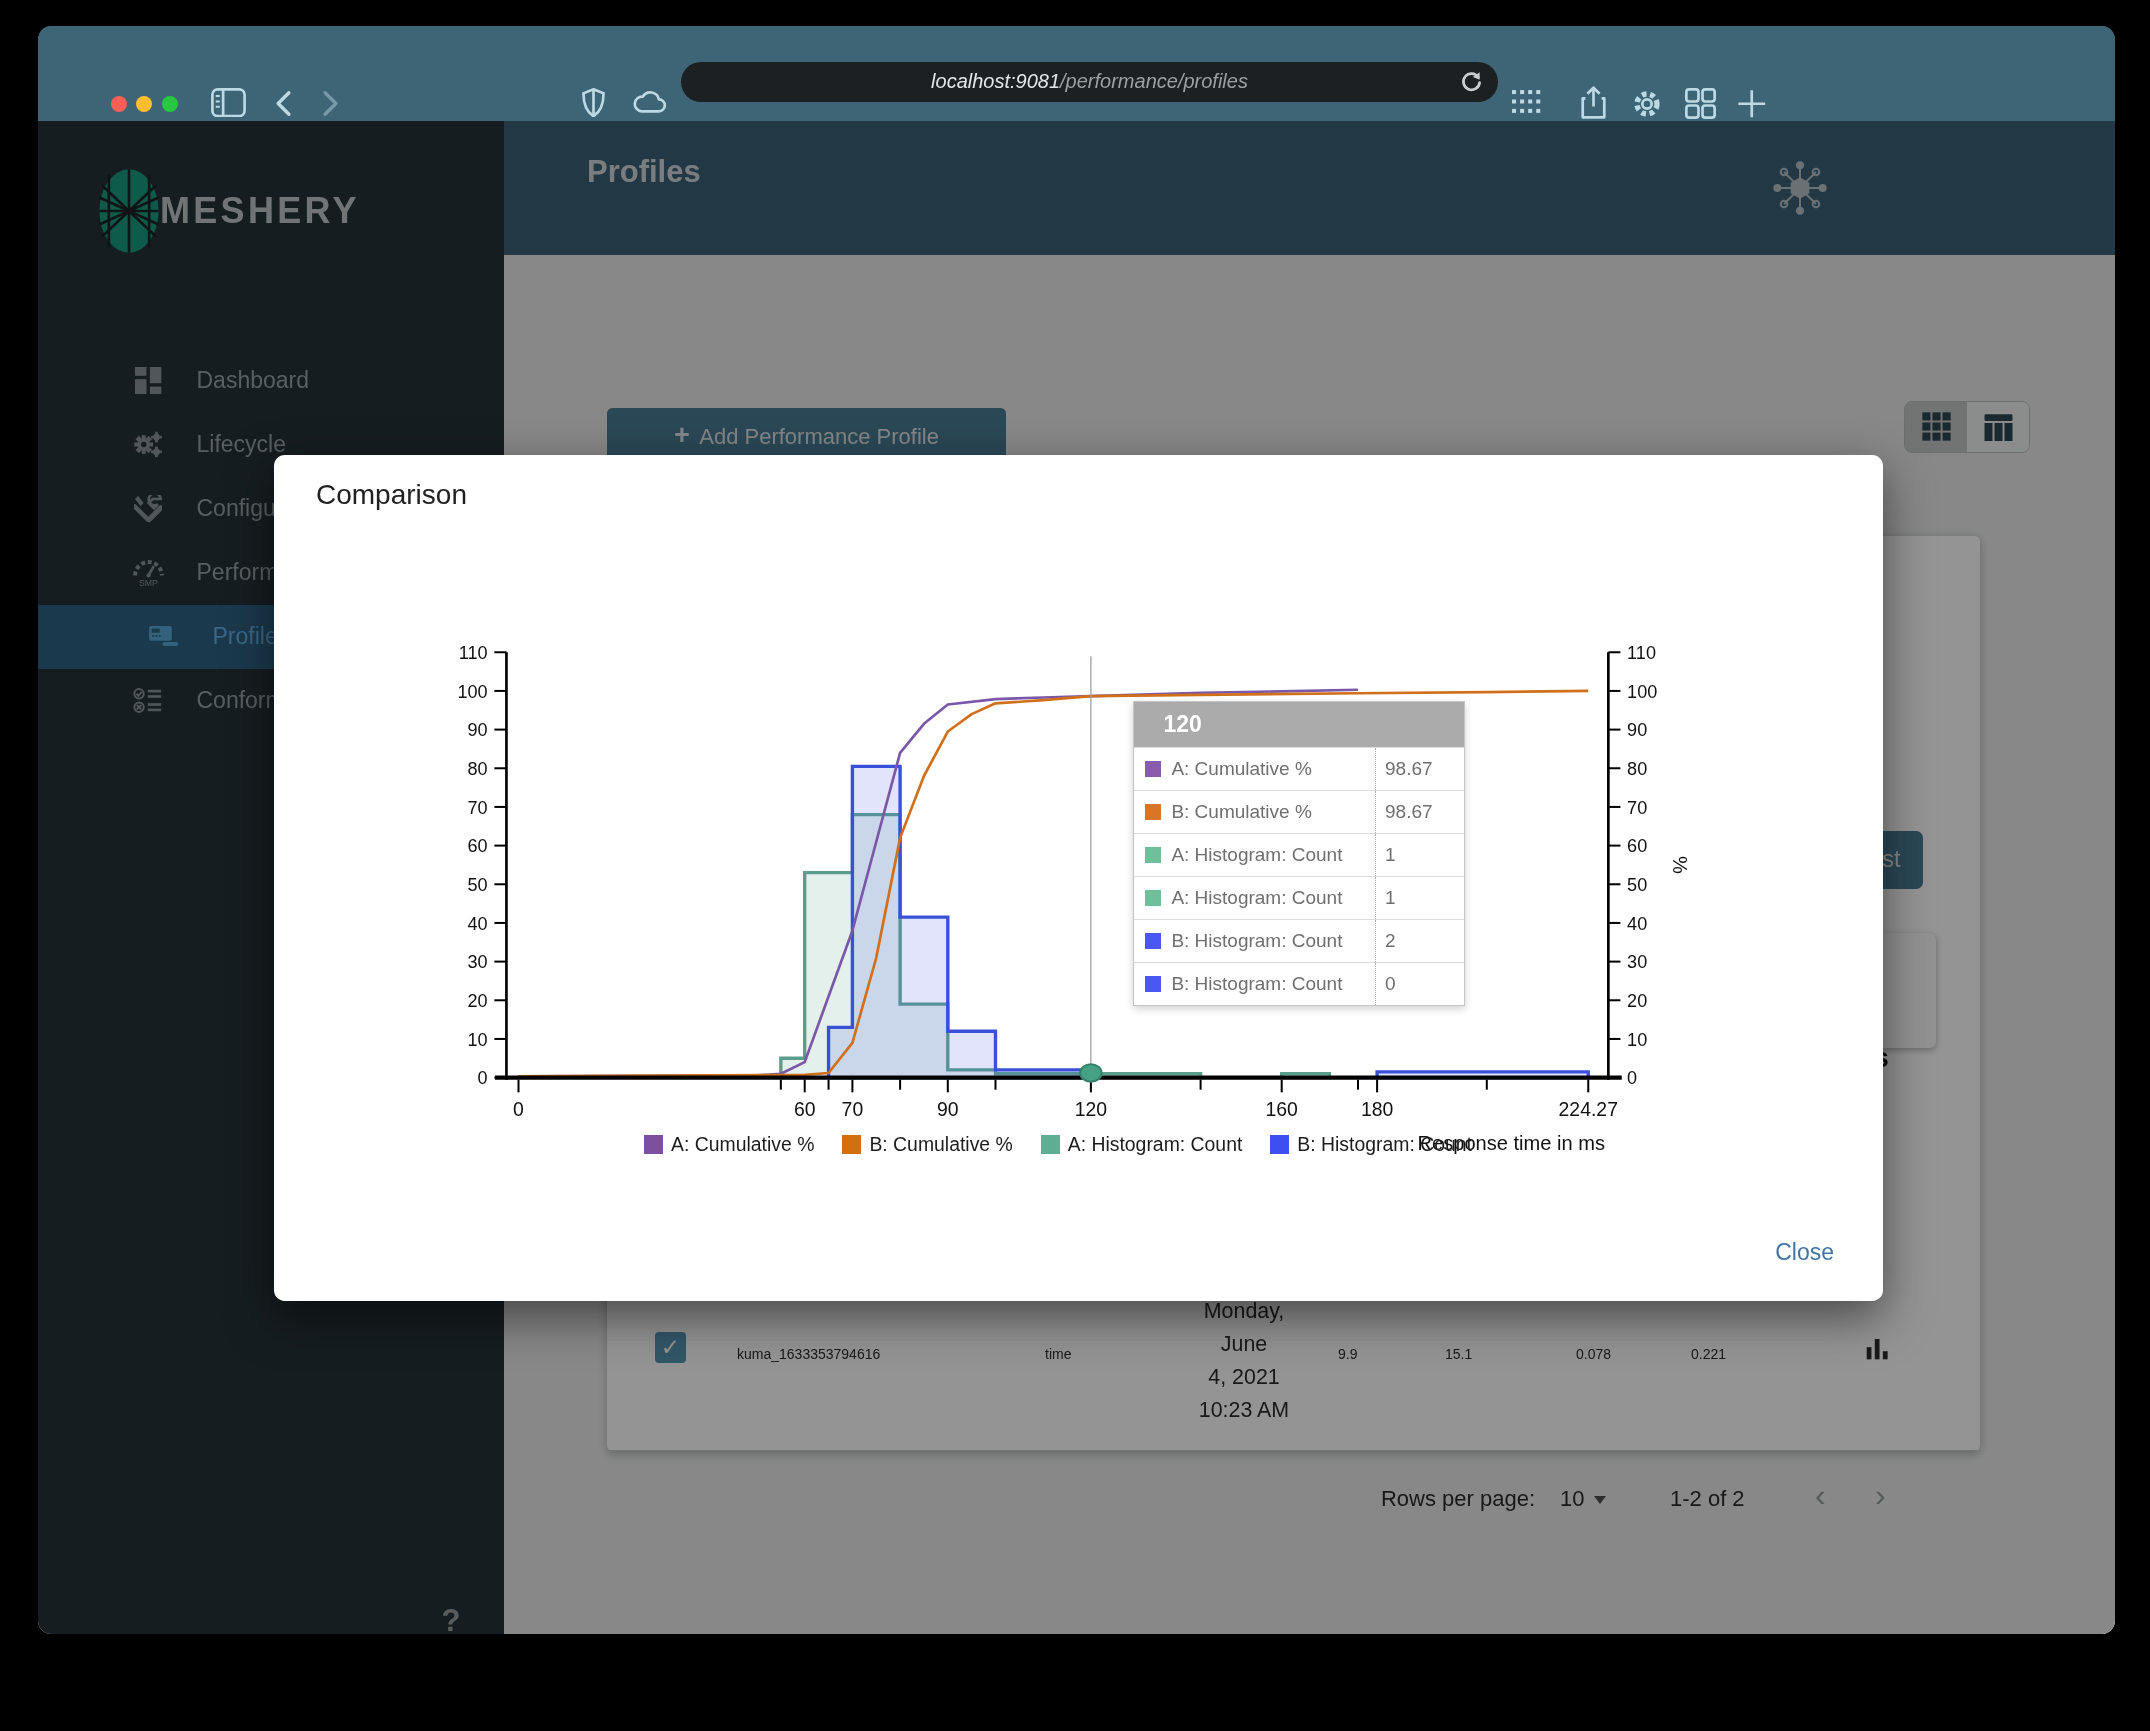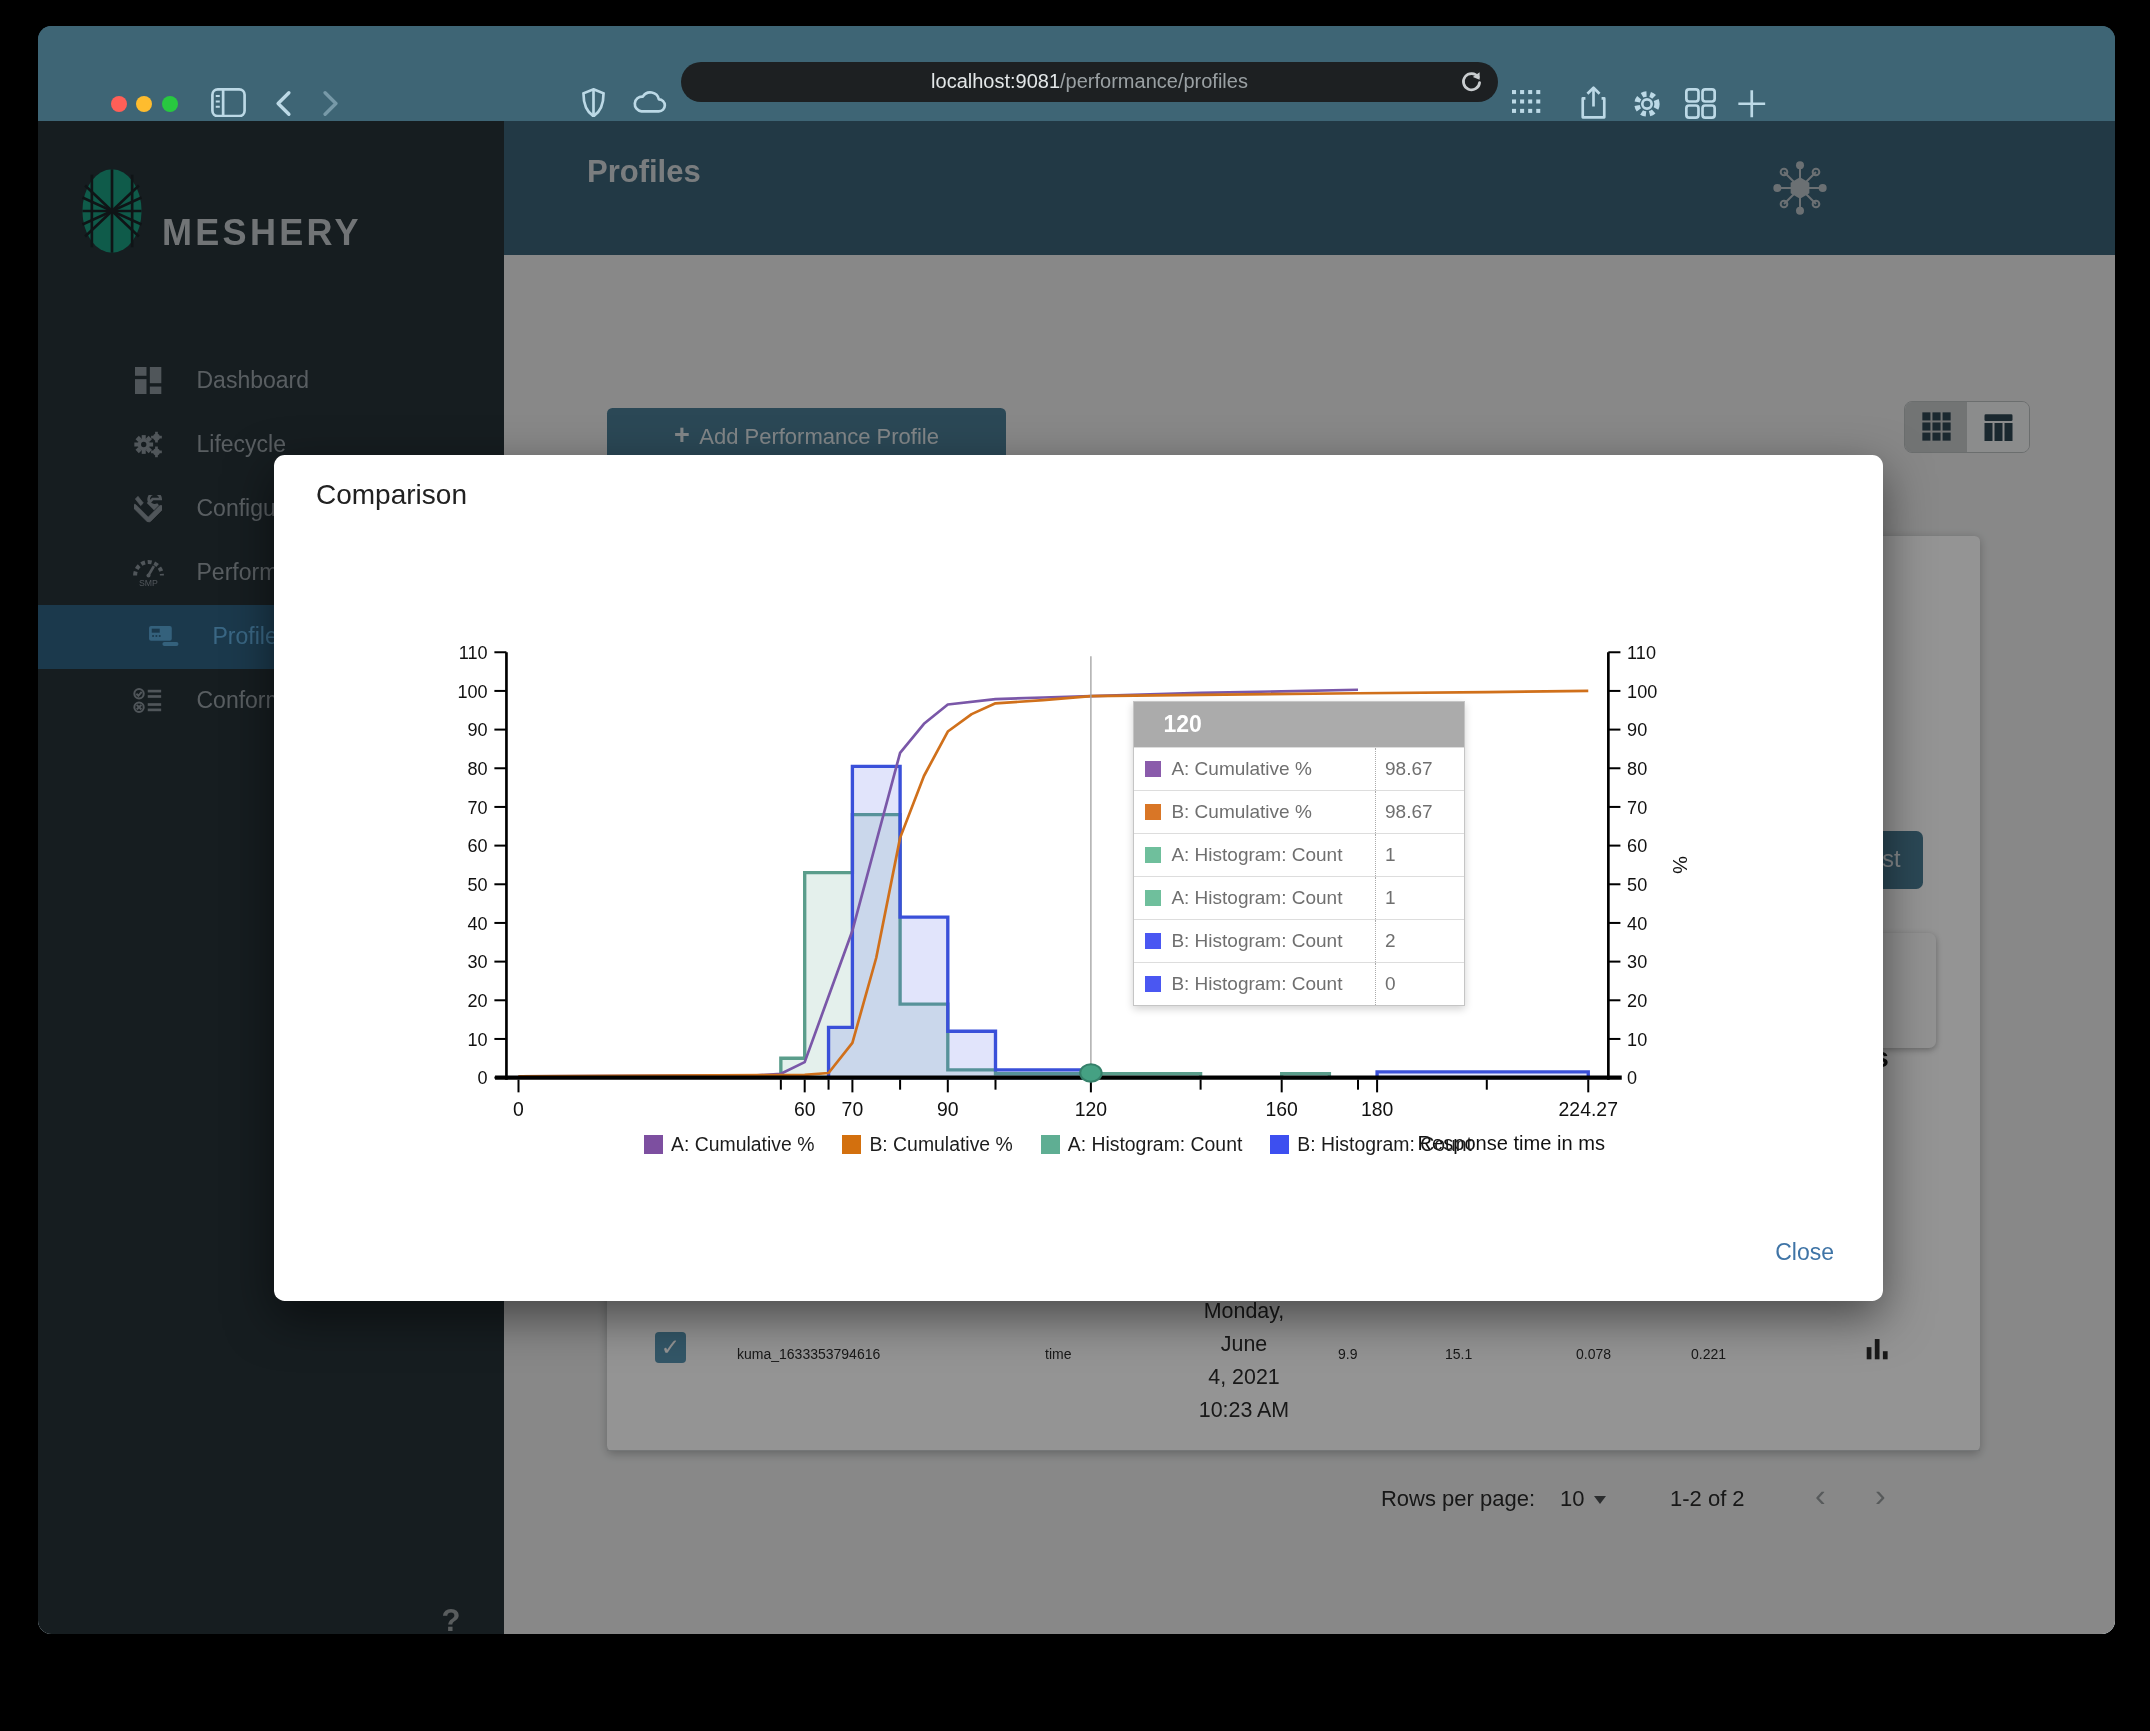--- a/index.html
+++ b/index.html
@@ -1,32 +1,32 @@
 <!DOCTYPE html>
 <html style="font-size:10.7px"><head>
 <meta charset="utf-8">
 <style>
   html,body{margin:0;padding:0;background:#000;width:2151px;height:1731px;
     font-family:"Liberation Sans","DejaVu Sans",sans-serif;-webkit-font-smoothing:antialiased;}
   .abs{position:absolute;}
   
   #window{position:absolute;left:38px;top:25.5px;width:2077px;height:1608px;border-radius:13.4px;
     overflow:hidden;background:#3e6575;box-shadow:0 6.7px 27px rgba(0,0,0,.8);}
-  #chrome{position:absolute;left:0;top:0;right:0;height:95px;background:#3e6575;}
+  #chrome{position:absolute;left:0;top:0;right:0;height:95px;background:#3e6575;font-style:italic;}
   .tl{position:absolute;top:70px;width:16px;height:16px;border-radius:50%;}
   .chrome-ic{position:absolute;top:62px;color:#bcd9e6;}
   #urlbar{position:absolute;left:643px;top:36px;width:817px;height:40px;border-radius:20px;
     background:#1d2022;display:flex;align-items:center;justify-content:center;}
   #urlbar .host{color:#e3e7e8;font-size:20px;}
   #urlbar .path{color:#9aa0a3;font-size:20px;}
   #reload{position:absolute;right:14.7px;top:9.4px;}
   
   #app{position:absolute;left:0;top:95px;right:0;bottom:0;background:#eaebeb;}
   #sidebar{position:absolute;left:0;top:0;width:466px;bottom:0;background:#263238;}
-  #logo{position:absolute;left:43px;top:47px;display:flex;align-items:flex-end;gap:19px;}
+  #logo{position:absolute;left:60px;top:47px;display:flex;align-items:center;}
   #logo .word{color:#c3c9cc;font-size:36px;font-weight:bold;letter-spacing:3.3px;}
   .nav{position:absolute;left:0;top:228px;right:0;}
   .nav-item{height:64px;display:flex;align-items:center;gap:29.5px;padding-left:91px;color:#99a2a8;font-size:23px;}
   .nav-item .nicon{width:38px;display:flex;justify-content:center;color:#8b949b;}
   .nav-item.active{background:#2f6384;color:#64b2e4;padding-left:107px;}
   .nav-item.active .nicon{color:#5aa7d6;}
   .round-btn{position:absolute;border-radius:50%;background:#9aa0a3;color:#263238;
     display:flex;align-items:center;justify-content:center;}
   #appheader{position:absolute;left:466px;top:0;right:0;height:134px;background:#3c6377;}
   #appheader .title{position:absolute;left:83px;top:33px;color:#d3d8db;font-size:31px;font-weight:bold;}

